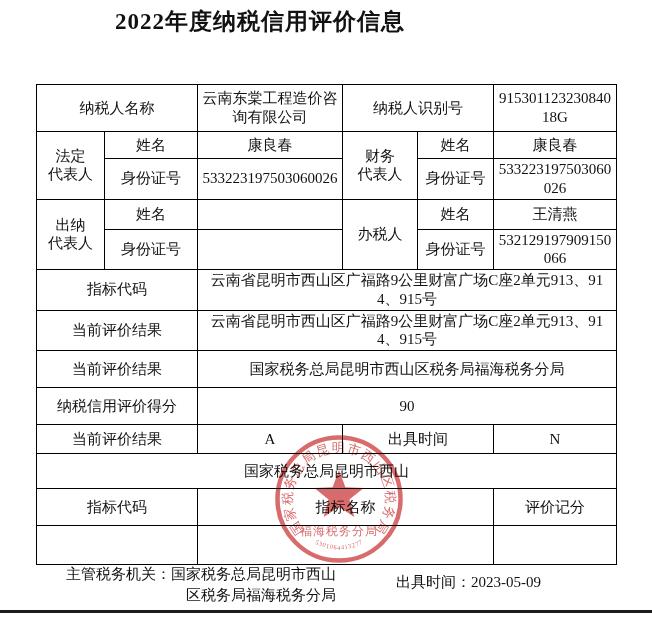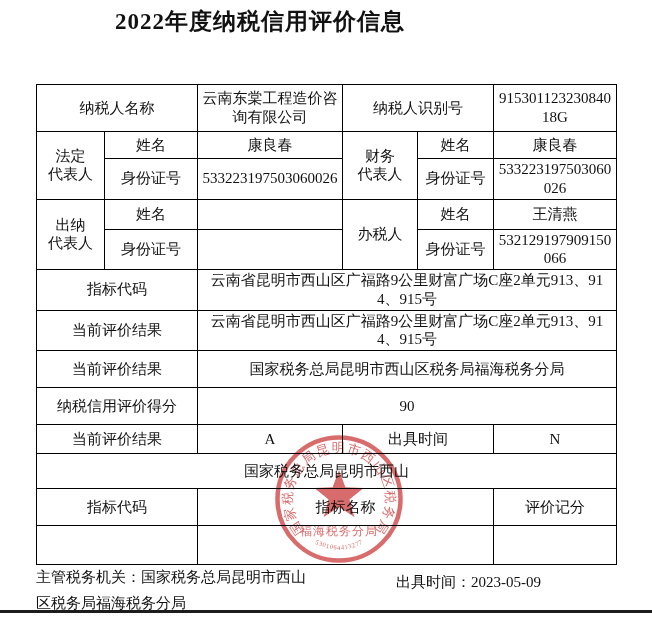--- a/index.html
+++ b/index.html
@@ -20,21 +20,21 @@
   table.form td {
     border:1.5px solid #000; text-align:center; vertical-align:middle;
     font-size:15px; line-height:1.25; padding:1px 3px;
     white-space:pre-line; word-break:break-all;
   }
   .bottom-rule {
     position:absolute; left:0; top:610px; width:652px; height:3px; background:#1c1c1c;
   }
   .footer-authority {
     position:absolute; left:36px; top:564px; width:300px;
-    text-align:left; font-size:15px; line-height:26px; white-space:pre-line;
+    text-align:right; font-size:15px; line-height:21px; white-space:pre-line;
   }
   .footer-date {
     position:absolute; left:396px; top:573px; font-size:15px;
   }
   .stamp {
     position:absolute; left:269px; top:429px; width:140px; height:140px;
     opacity:0.82; mix-blend-mode:multiply; pointer-events:none;
   }
 </style>
 </head>

